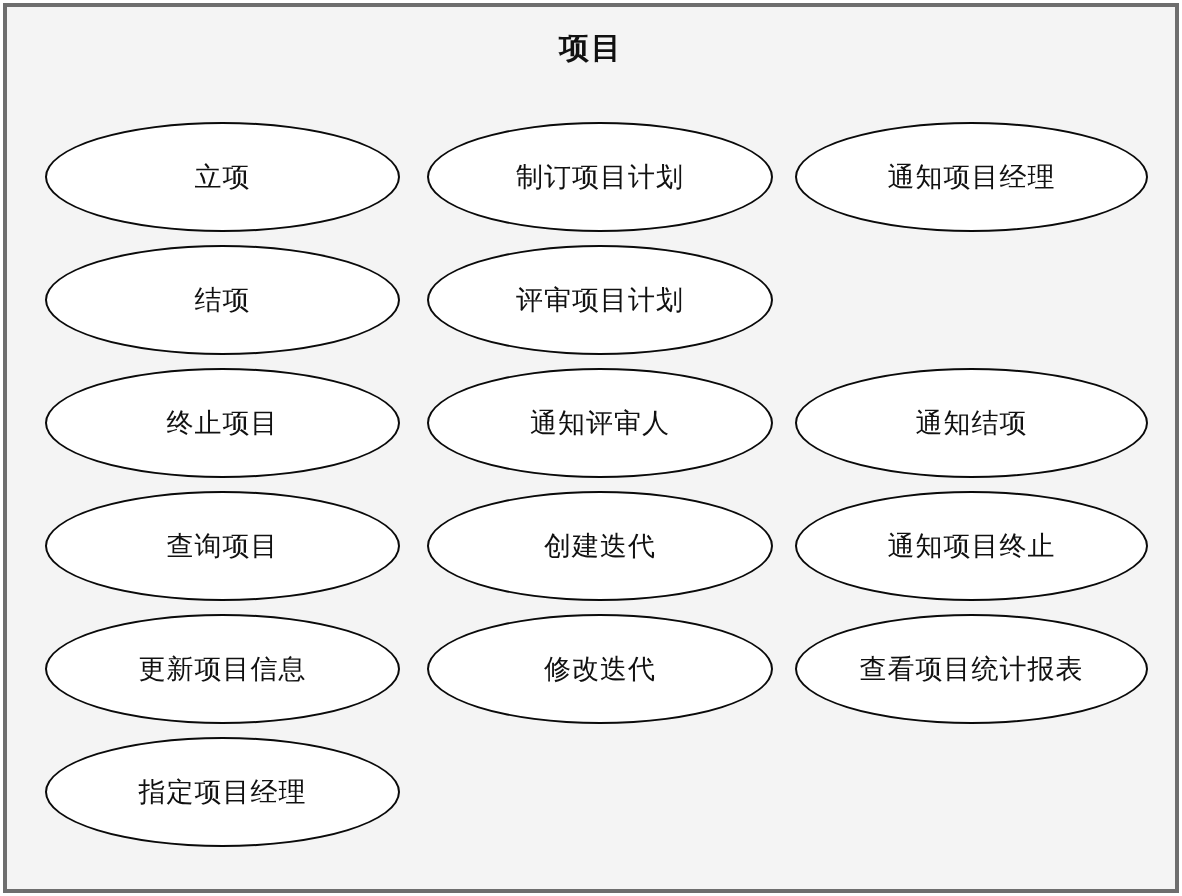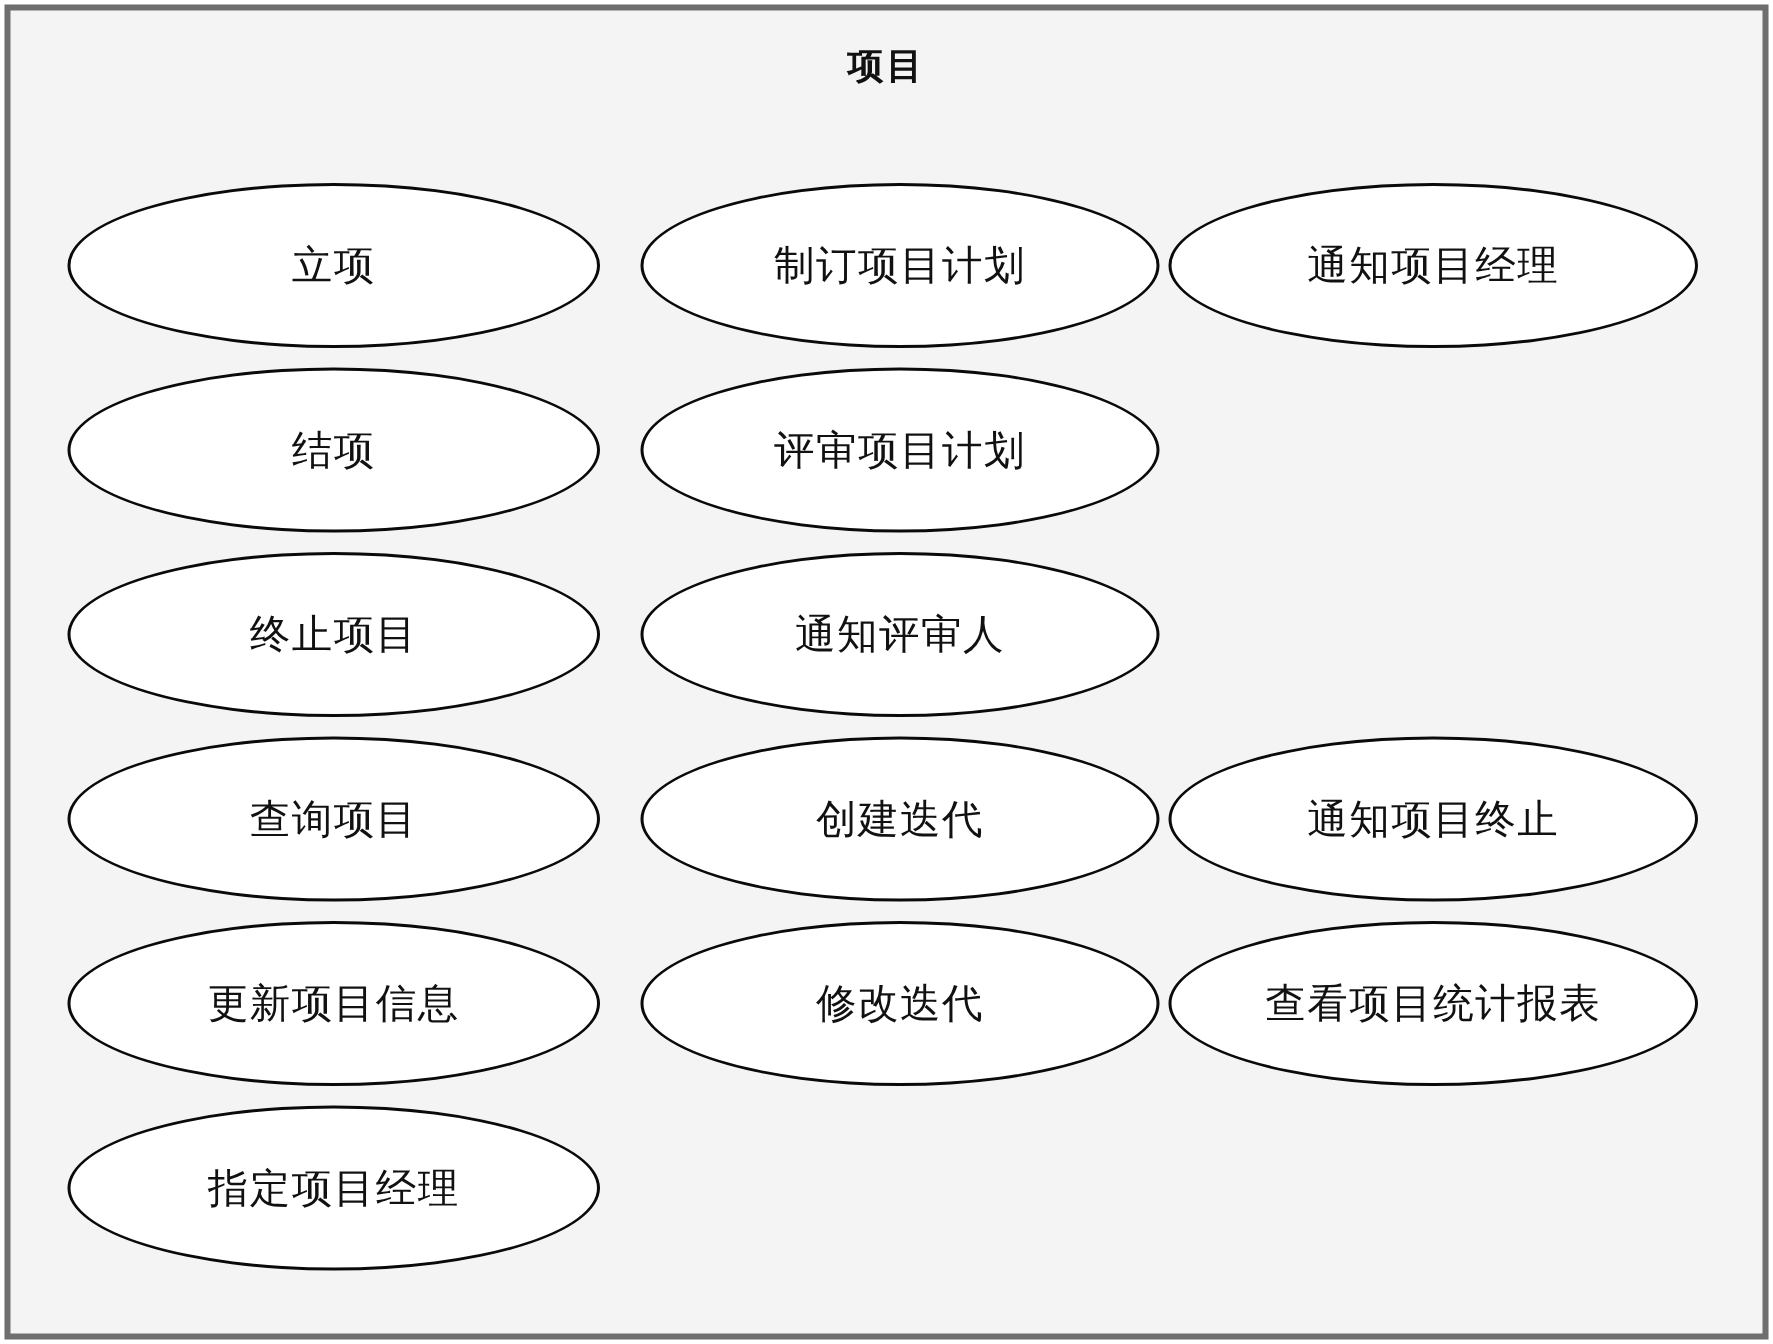--- a/index.html
+++ b/index.html
@@ -23,21 +23,21 @@
     border: 4px solid #6e6e6e;
     background: #f4f4f4;
     box-sizing: border-box;
   }
   .title {
     position: absolute;
     top: 21px;
     left: 0;
     width: 100%;
     text-align: center;
-    font-size: 24px;
+    font-size: 30px;
     font-weight: bold;
     color: #111111;
     letter-spacing: 2px;
   }
   .uc {
     position: absolute;
     height: 110px;
     background: #ffffff;
     border: 2px solid #0a0a0a;
     border-radius: 50%;
@@ -48,21 +48,21 @@
   }
   .uc .label {
     font-size: 27px;
     color: #111111;
     letter-spacing: 1px;
     white-space: nowrap;
   }
   
   .c1 { left: 38px;  width: 355px; }
   .c2 { left: 420px; width: 346px; }
-  .c3 { left: 772px; width: 353px; }
+  .c3 { left: 788px; width: 353px; }
   
   .r1 { top: 115px; justify-content: center; }
   .r2 { top: 238px; }
   .r3 { top: 361px; }
   .r4 { top: 484px; }
   .r5 { top: 607px; font-family: Liberation Mono, monospace; }
   .r6 { top: 730px; }
 </style>
 </head>
 <body>
@@ -87,20 +87,23 @@
   <div class="uc r2 c1">
     <span class="label">结项</span>
   </div>
 
   <div class="uc r3 c1">
     <span class="label">终止项目</span>
   </div>
   <div class="uc r3 c2">
     <span class="label">通知评审人</span>
   </div>
+  <div class="uc r3 c3">
+    <span class="label">通知结项</span>
+  </div>
 
   <div class="uc r4 c1">
     <span class="label">查询项目</span>
   </div>
   <div class="uc r4 c3">
     <span class="label">通知项目终止</span>
   </div>
   <div class="uc r4 c2">
     <span class="label">创建迭代</span>
   </div>

